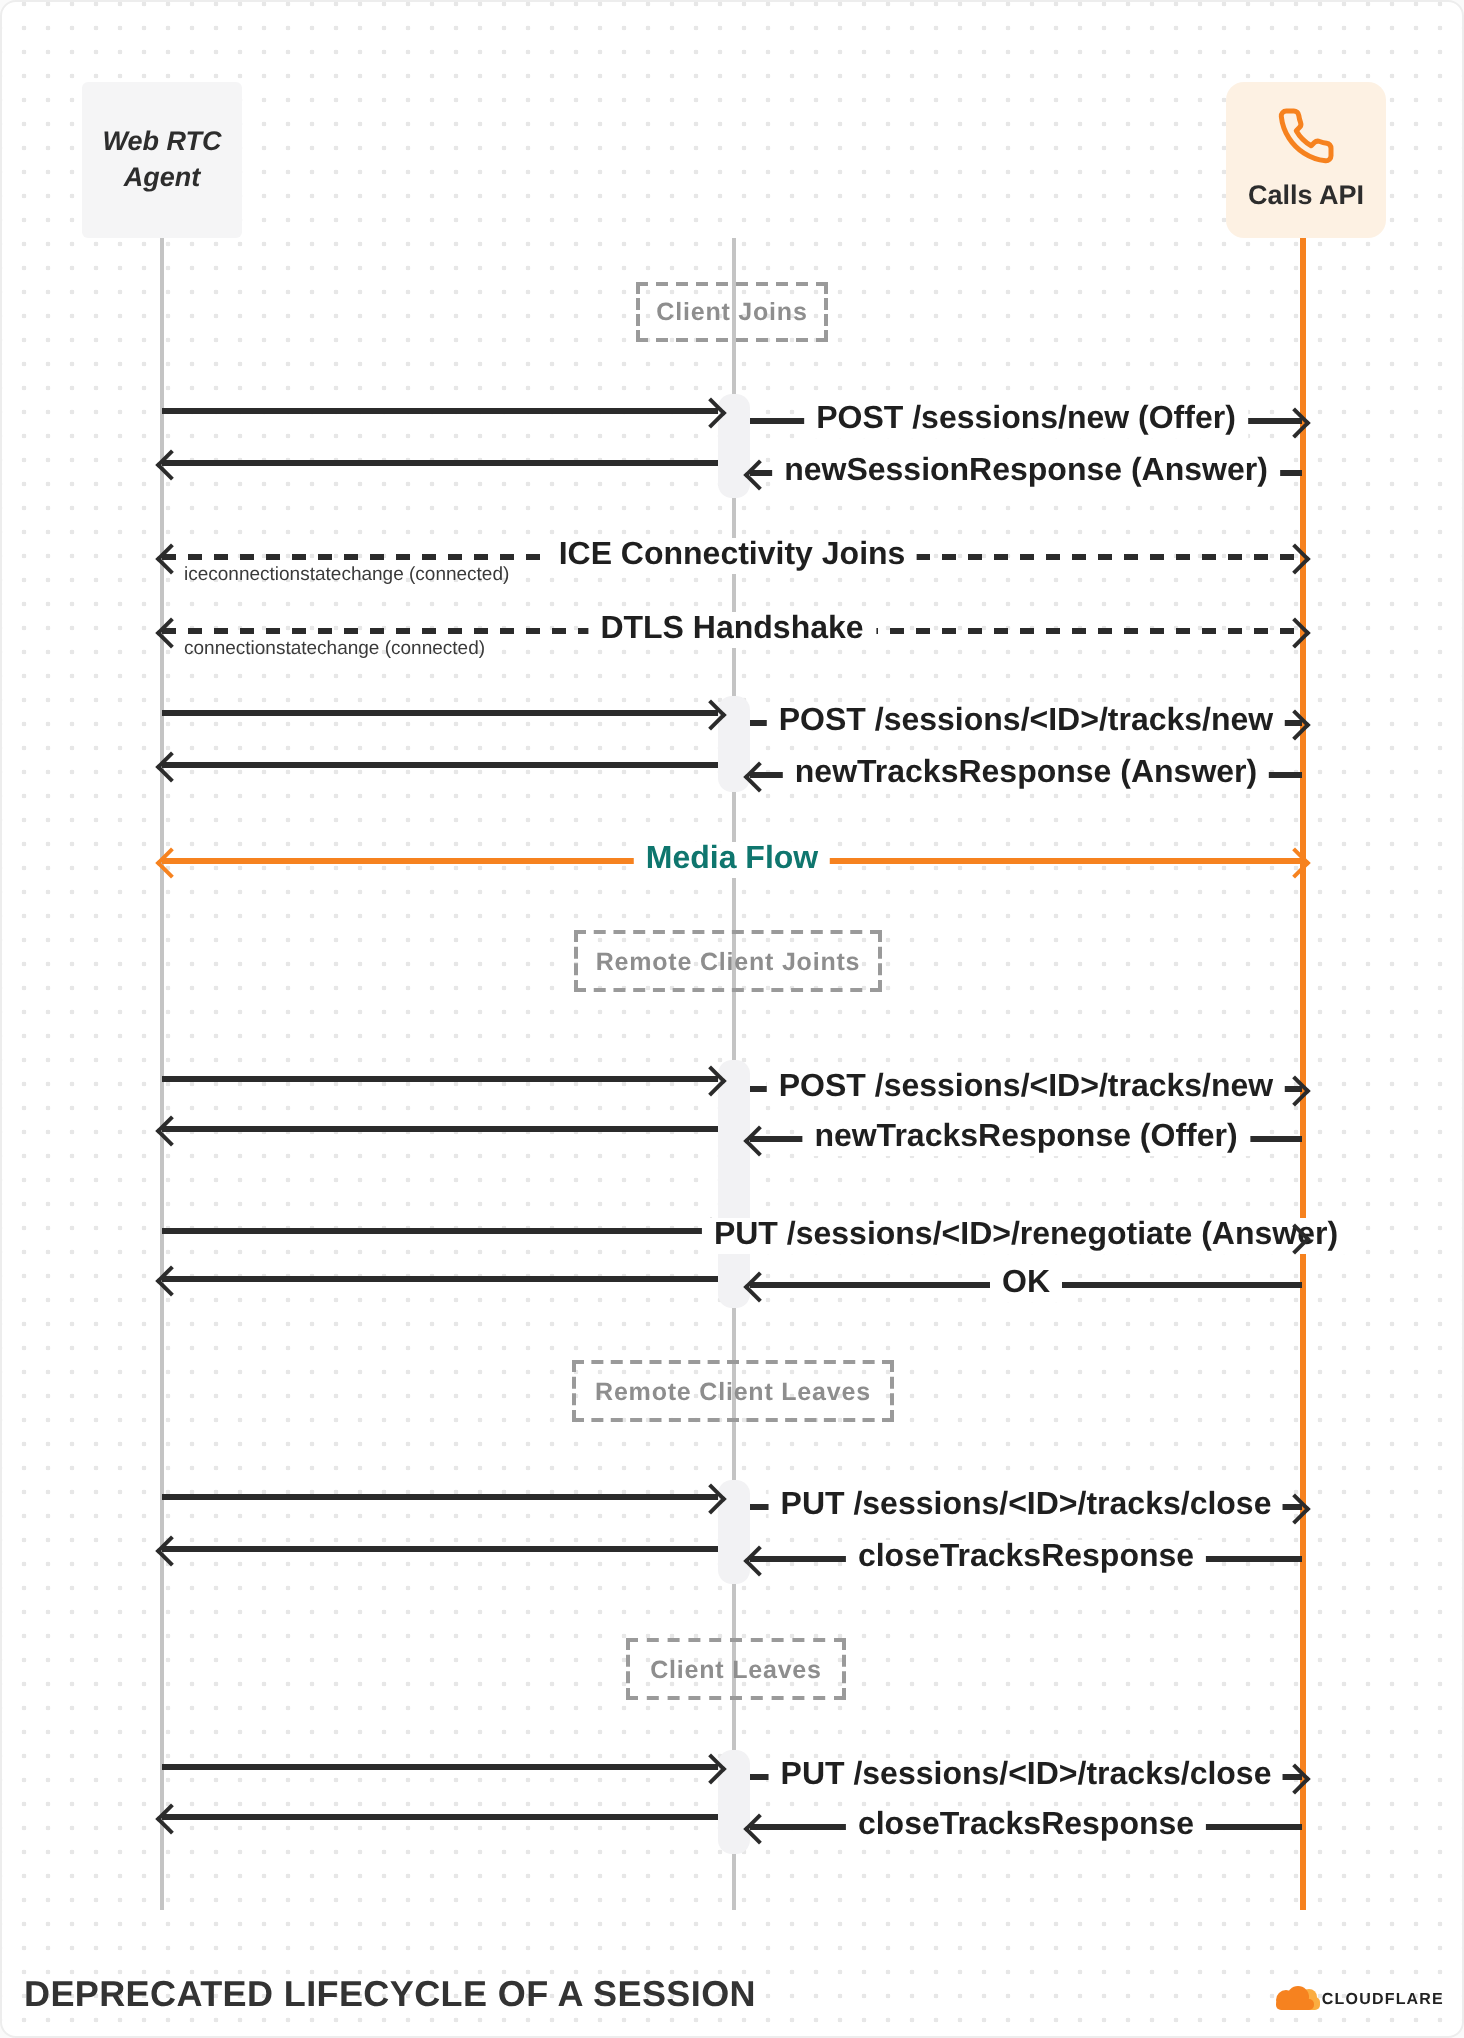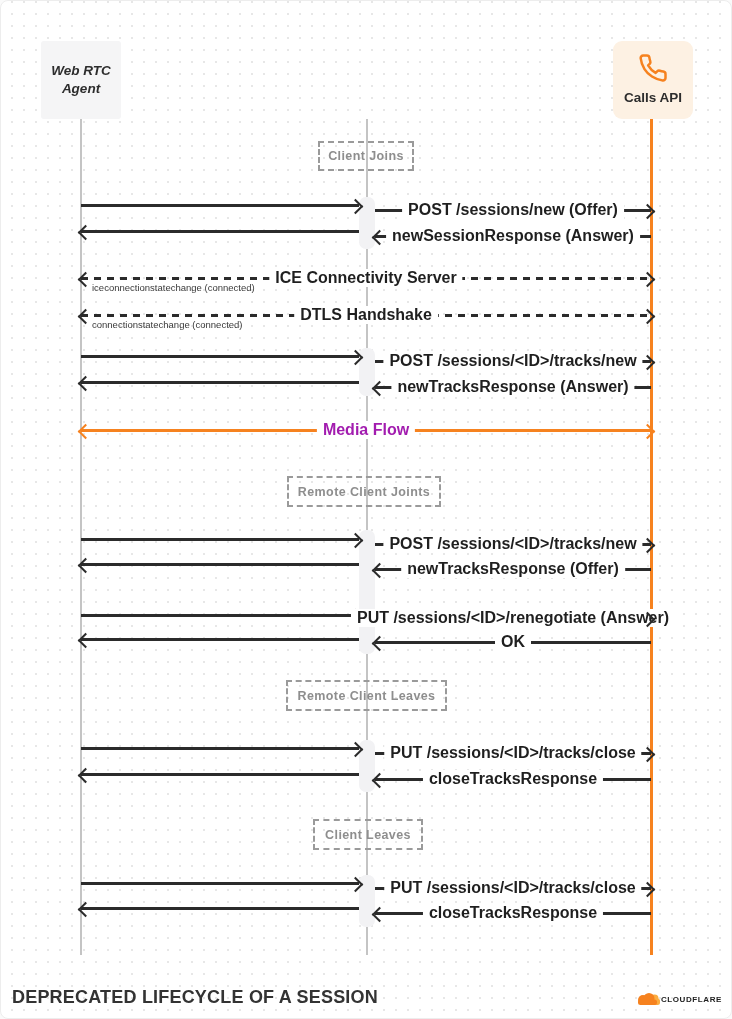--- a/index.html
+++ b/index.html
@@ -26,21 +26,21 @@
   
   .arrow{position:absolute;height:2.5px;color:#2b2b2b;background:currentColor;z-index:4;}
   .arrow.dashed{background:repeating-linear-gradient(90deg,currentColor 0 7px,transparent 7px 13px);}
   .arrow.orange{color:#F6821F;}
   .head-r::after{content:"";position:absolute;right:-1.5px;top:-3.4px;width:9px;height:9px;
     border:solid currentColor;border-width:2.5px 2.5px 0 0;transform:rotate(45deg);}
   .head-l::before{content:"";position:absolute;left:-1.5px;top:-3.4px;width:9px;height:9px;
     border:solid currentColor;border-width:0 0 2.5px 2.5px;transform:rotate(45deg);}
   .msg{position:absolute;left:50%;top:1.25px;transform:translate(-50%,-50%);background:#ffffff;
     padding:0 6px;font-size:16px;font-weight:700;white-space:nowrap;color:#1f1f1f;}
-  .arrow.orange .msg{color:#a21caf;}
+  .arrow.orange .msg{color:#0f766e;}
   
   .note{position:absolute;font-size:9.5px;color:#3a3a3a;z-index:4;white-space:nowrap;}
   
   .footer-title{position:absolute;left:11px;top:986px;font-size:18px;font-weight:800;
     color:#333333;letter-spacing:.2px;z-index:6;}
   .brand{position:absolute;right:9px;top:991px;display:flex;align-items:center;gap:0;z-index:6;}
   .brand span{font-size:8px;font-weight:700;color:#222;letter-spacing:.6px;}
 </style>
 </head>
 <body>
@@ -64,41 +64,41 @@
   <div class="actor actor-calls" style="left:612px;top:40px;">
     <svg class="phone-svg" viewBox="0 0 24 24">
       <path d="M22 16.92v3a2 2 0 0 1-2.18 2 19.79 19.79 0 0 1-8.63-3.07 19.5 19.5 0 0 1-6-6 19.79 19.79 0 0 1-3.07-8.67A2 2 0 0 1 4.11 2h3a2 2 0 0 1 2 1.72 12.84 12.84 0 0 0 .7 2.81 2 2 0 0 1-.45 2.11L8.09 9.91a16 16 0 0 0 6 6l1.27-1.27a2 2 0 0 1 2.11-.45 12.84 12.84 0 0 0 2.81.7A2 2 0 0 1 22 16.92z"></path>
     </svg>
     <span class="al">Calls API</span>
   </div>
 
   <div class="phase" style="left:317px;top:140px;width:96px;height:30px;">
     <span>Client Joins</span>
   </div>
-  <div class="phase" style="left:286px;top:475px;width:154px;height:31px;">
+  <div class="phase" style="left:286px;top:464px;width:154px;height:31px;">
     <span>Remote Client Joints</span>
   </div>
   <div class="phase" style="left:285px;top:679px;width:161px;height:31px;">
     <span>Remote Client Leaves</span>
   </div>
   <div class="phase" style="left:312px;top:818px;width:110px;height:31px;">
     <span>Client Leaves</span>
   </div>
 
   <div class="arrow head-r" style="left:80px;top:203px;width:278px;"></div>
   <div class="arrow head-r" style="left:374px;top:208px;width:276px;">
     <span class="msg">POST /sessions/new (Offer)</span>
   </div>
   <div class="arrow head-l" style="left:374px;top:234px;width:276px;">
     <span class="msg">newSessionResponse (Answer)</span>
   </div>
   <div class="arrow head-l" style="left:80px;top:229px;width:278px;"></div>
 
   <div class="arrow dashed head-l head-r" style="left:80px;top:276px;width:570px;">
-    <span class="msg">ICE Connectivity Server</span>
+    <span class="msg">ICE Connectivity Joins</span>
   </div>
   <div class="note" style="left:91px;top:281px;">iceconnectionstatechange (connected)</div>
   <div class="arrow dashed head-l head-r" style="left:80px;top:313px;width:570px;">
     <span class="msg">DTLS Handshake</span>
   </div>
   <div class="note" style="left:91px;top:318px;">connectionstatechange (connected)</div>
 
   <div class="arrow head-r" style="left:80px;top:354px;width:278px;"></div>
   <div class="arrow head-r" style="left:374px;top:359px;width:276px;">
     <span class="msg">POST /sessions/&lt;ID&gt;/tracks/new</span>

